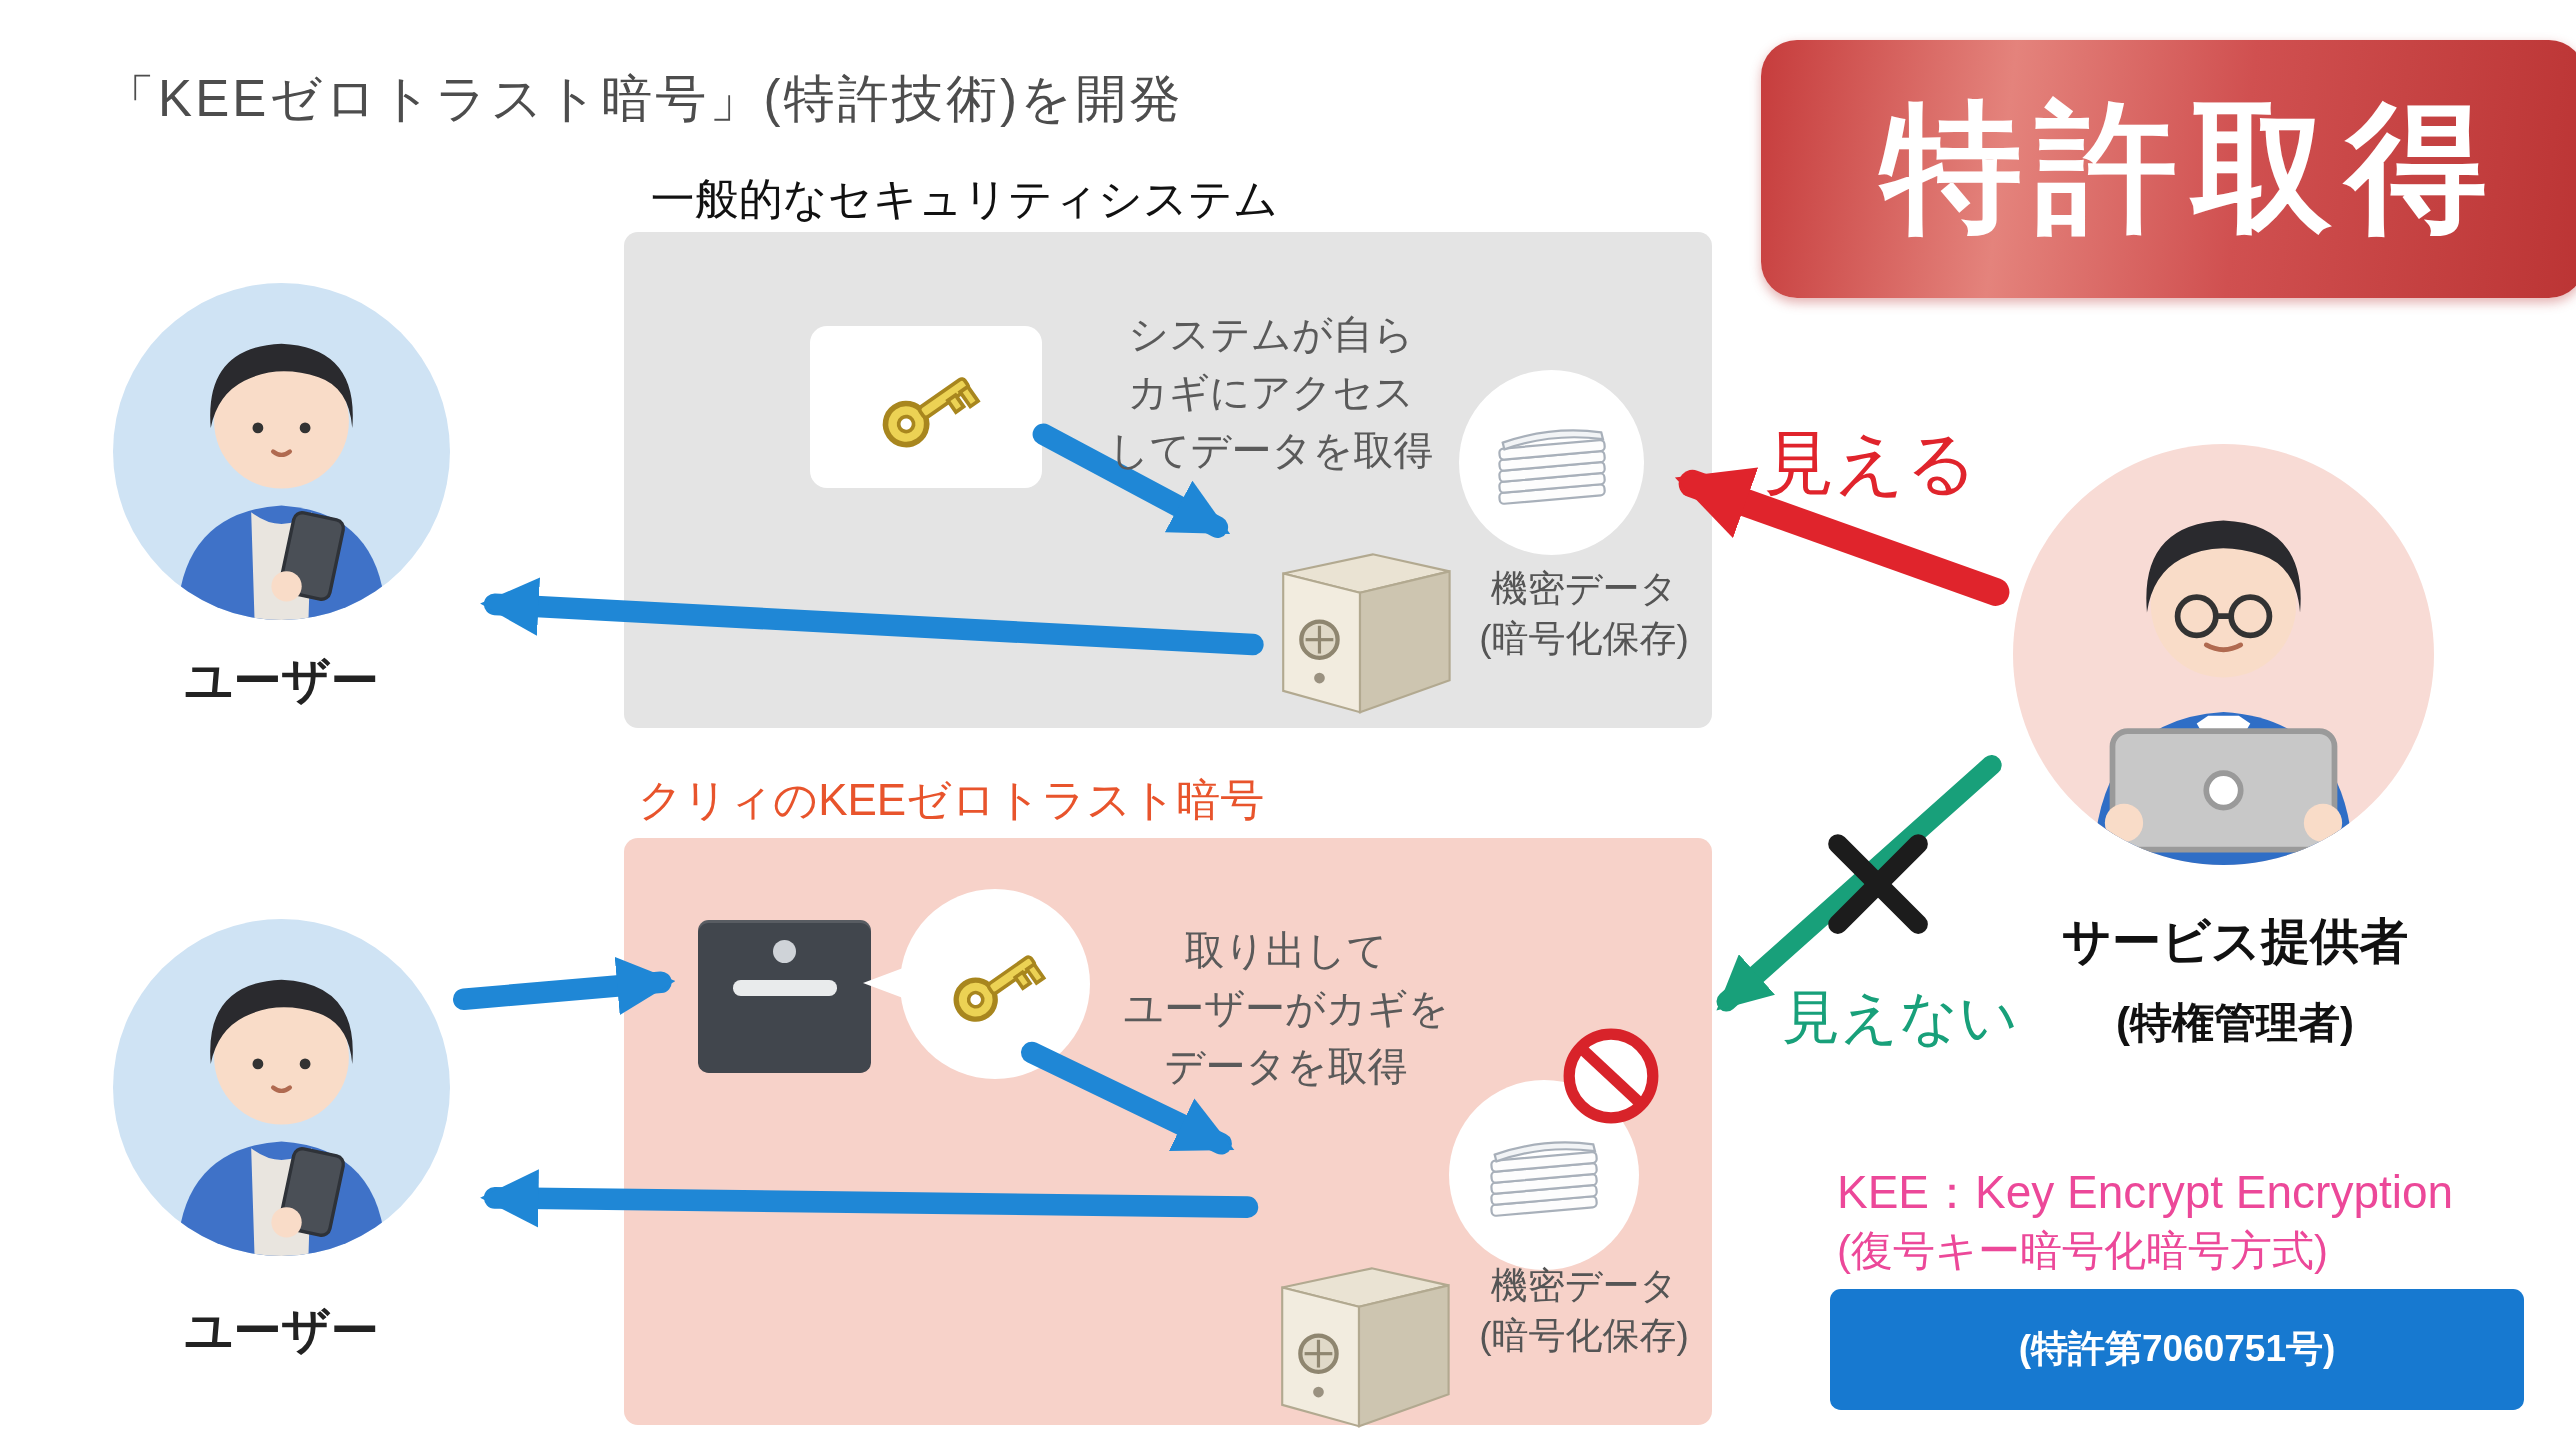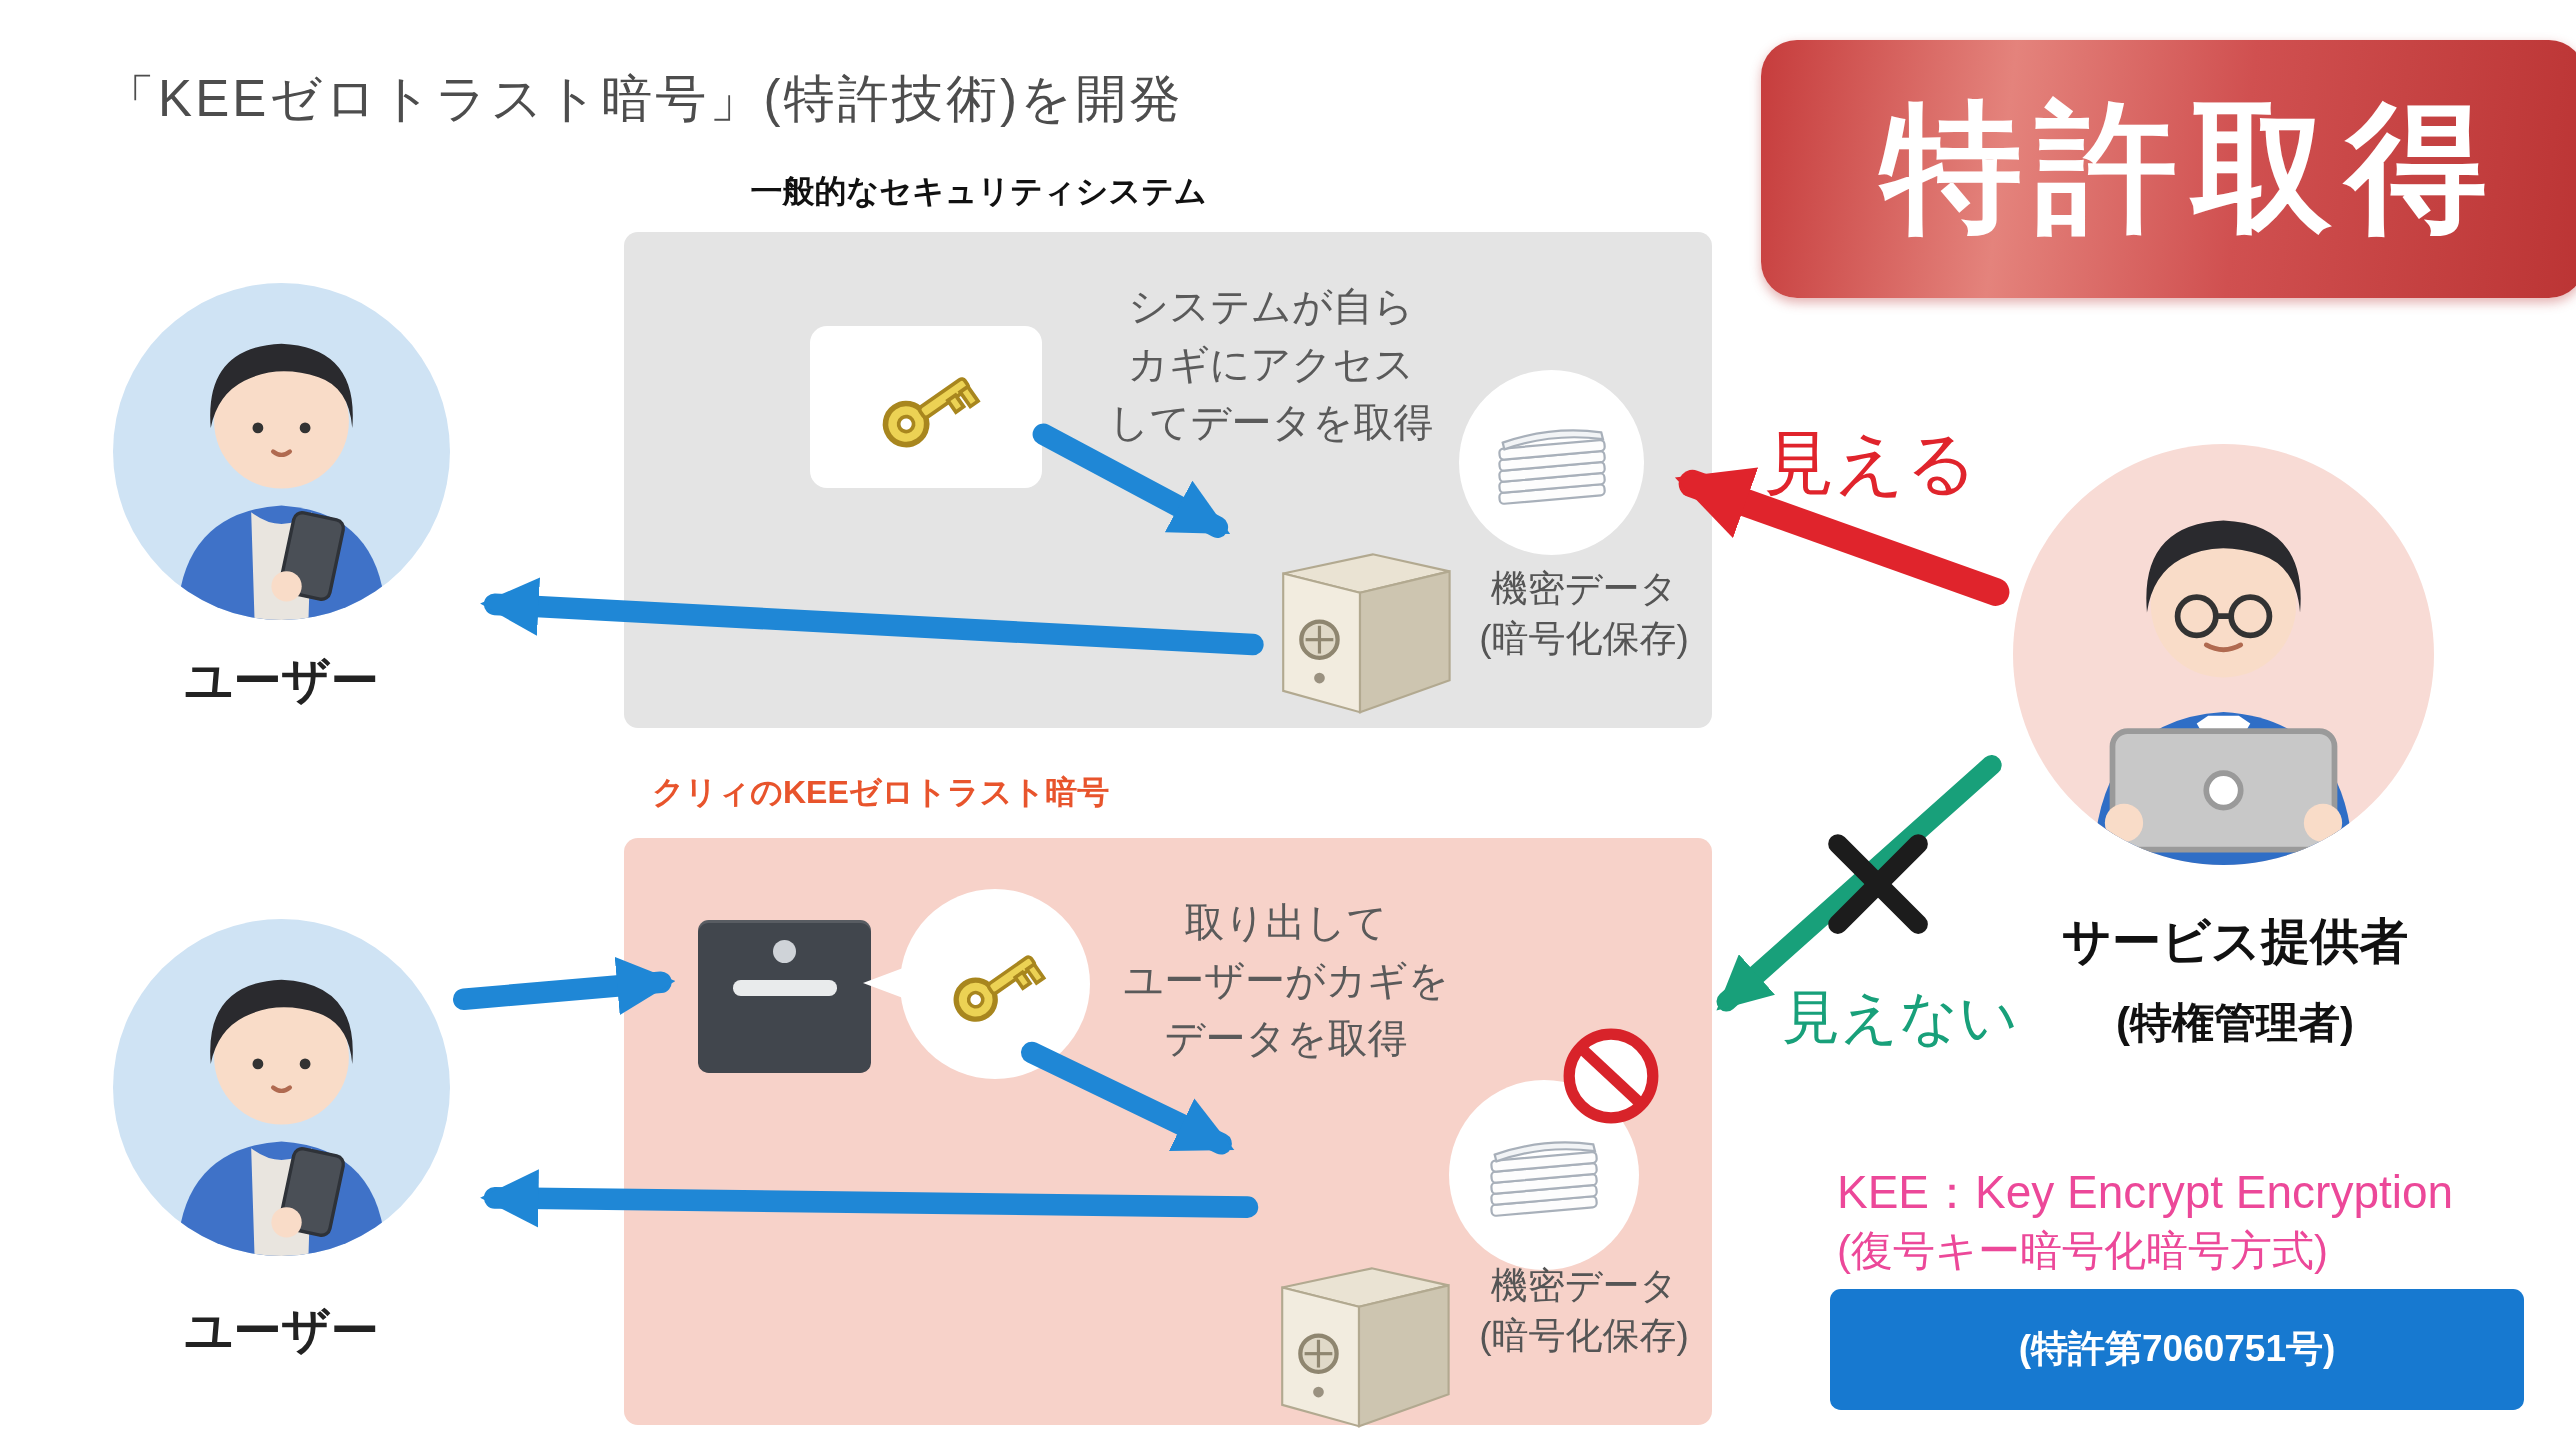--- a/index.html
+++ b/index.html
@@ -12,21 +12,21 @@
   
   .page-title{left:104px;top:65px;font-size:51px;color:#4d4d4d;letter-spacing:3.1px;z-index:5;}
   .patent-badge{
     left:1761px;top:40px;width:788px;height:258px;border-radius:36px;
     background:linear-gradient(97deg,#c63c3c 0%,#e4837c 30%,#d05050 58%,#bb3434 100%);
     display:flex;align-items:center;justify-content:center;
     color:#fff;font-size:141px;font-weight:bold;letter-spacing:14px;z-index:5;
     box-shadow:0 4.6px 10.8px rgba(180,40,40,.35);
     padding-left:36px;
   }
-  .sec-heading{font-weight:bold;font-size:32px;z-index:5;margin-left:14px;}
+  .sec-heading{font-weight:normal;font-size:44px;z-index:5;}
   .generic-heading{left:640px;top:170px;width:649px;text-align:center;color:#111;}
   .kee-heading{left:638px;top:771px;color:#e8542c;}
 
   
   .panel{border-radius:14px;z-index:1;}
   .generic-panel{left:624px;top:232px;width:1088px;height:496px;background:#e4e4e4;}
   .kee-panel{left:624px;top:838px;width:1088px;height:587px;background:#f7d2c9;}
 
   
   .avatar-circle{border-radius:50%;overflow:hidden;z-index:3;}
@@ -35,21 +35,21 @@
   .provider-circle{left:2013px;top:444px;width:421px;height:421px;background:#f8dbd5;}
   .avatar-circle svg{width:100%;height:100%;display:block;}
 
   .user-label{width:337px;text-align:center;font-size:48px;font-weight:bold;color:#222;z-index:5;}
   .user-label-top{left:113px;top:649px;}
   .user-label-bottom{left:113px;top:1299px;}
   .provider-label{left:2003px;top:909px;width:464px;text-align:center;font-size:49px;font-weight:bold;color:#111;z-index:5;}
   .provider-sublabel{left:2003px;top:995px;width:464px;text-align:center;font-size:42px;font-weight:bold;color:#111;z-index:5;}
 
   
-  .desc{color:#5a5a5a;font-size:40px;line-height:1.45;text-align:center;z-index:5;}
+  .desc{color:#5a5a5a;font-size:40px;line-height:1.45;text-align:center;z-index:5;margin-top:28px;}
   .desc-top{left:1078px;top:277px;width:386px;}
   .desc-bottom{left:1093px;top:893px;width:386px;}
   .data-label{color:#555;font-size:37px;line-height:1.35;text-align:center;z-index:5;}
   .data-label-top{left:1445px;top:564px;width:278px;}
   .data-label-bottom{left:1445px;top:1261px;width:278px;}
 
   .visible-label{left:1764px;top:417px;font-size:70px;font-weight:500;color:#e0242c;z-index:5;}
   .invisible-label{left:1782px;top:979px;font-size:58px;font-weight:500;color:#18a07a;z-index:5;}
 
   

